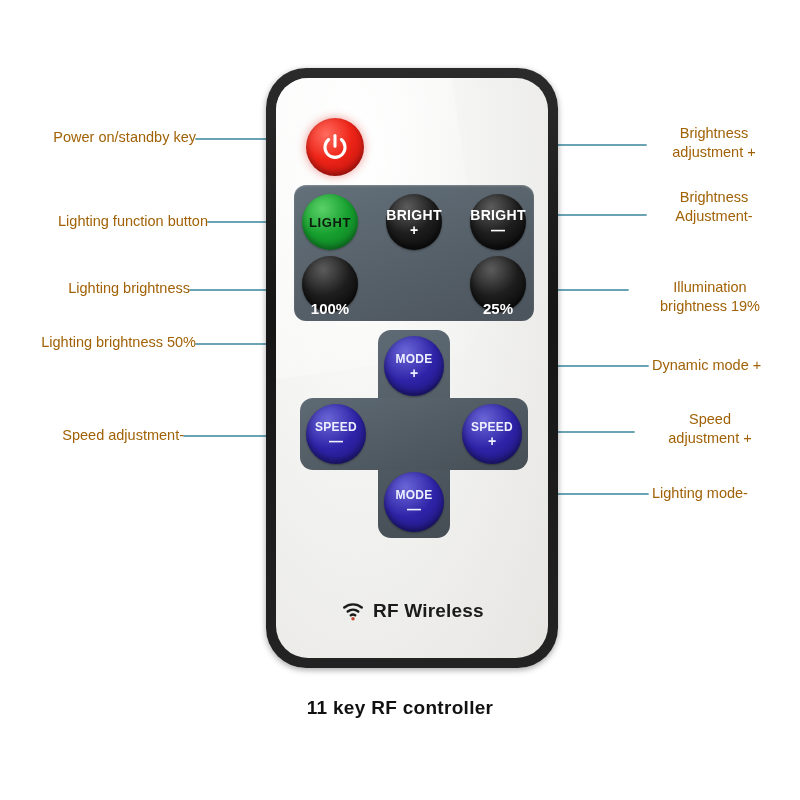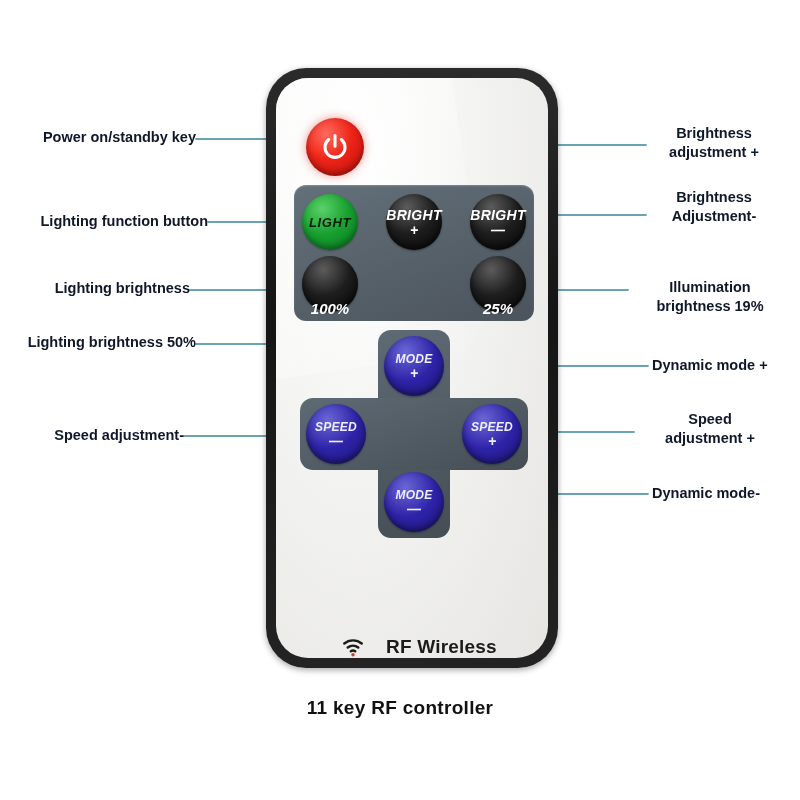--- a/index.html
+++ b/index.html
@@ -86,21 +86,20 @@
   .btn {
     position: absolute;
     border-radius: 50%;
     display: flex;
     flex-direction: column;
     align-items: center;
     justify-content: center;
     line-height: 1.0;
     text-align: right;
     user-select: none;
-    font-style: italic;
   }
   .btn-black {
     background: radial-gradient(circle at 38% 24%, #5c5c5c 0%, #1d1d1d 48%, #070707 100%);
     color: #ffffff;
     box-shadow: inset 0 -3px 6px rgba(0,0,0,0.6), 0 1px 2px rgba(0,0,0,0.4);
   }
   .btn-green {
     background: radial-gradient(circle at 36% 26%, #5ad168 0%, #17a02f 48%, #0a7520 100%);
     color: #0b1b0c;
     box-shadow: inset 0 -3px 6px rgba(0,0,0,0.35), 0 1px 2px rgba(0,0,0,0.3);
@@ -182,22 +181,21 @@
     margin-top: 1px;
   }
 
   
   .rf-brand {
     position: absolute;
     left: 342px;
     top: 600px;
     display: flex;
     align-items: center;
-    gap: 22px;
-    margin-top: 36px;
+    gap: 9px;
   }
   .wifi-icon { width: 22px; height: 20px; display: block; }
   .rf-text {
     font-size: 19px;
     font-weight: 700;
     color: #1b1b1b;
     letter-spacing: 0.2px;
   }
 
   
@@ -210,22 +208,22 @@
     font-size: 19px;
     font-weight: 700;
     color: #111111;
     letter-spacing: 0.3px;
   }
 
   
   .callout {
     position: absolute;
     font-size: 14.5px;
-    font-weight: 700;
-    color: #0f172a;
+    font-weight: 400;
+    color: #a16207;
     line-height: 1.28;
     white-space: pre-line;
   }
   .callout.left  { text-align: right; }
   .callout.right { text-align: left; }
   .callout.right-center { text-align: center; }
 
   
   .leaders {
     position: absolute;
@@ -359,17 +357,17 @@
 Adjustment-</div>
 
   <div class="callout right-center" style="left:640px; top:278px; width:140px;">Illumination
 brightness 19%</div>
 
   <div class="callout right" style="left:652px; top:356px; width:146px;">Dynamic mode +</div>
 
   <div class="callout right-center" style="left:640px; top:410px; width:140px;">Speed
 adjustment +</div>
 
-  <div class="callout right" style="left:652px; top:484px; width:146px;">Dynamic mode-</div>
+  <div class="callout right" style="left:652px; top:484px; width:146px;">Lighting mode-</div>
 
   <div class="caption">11 key RF controller</div>
 
 </div>
 
 </body></html>

